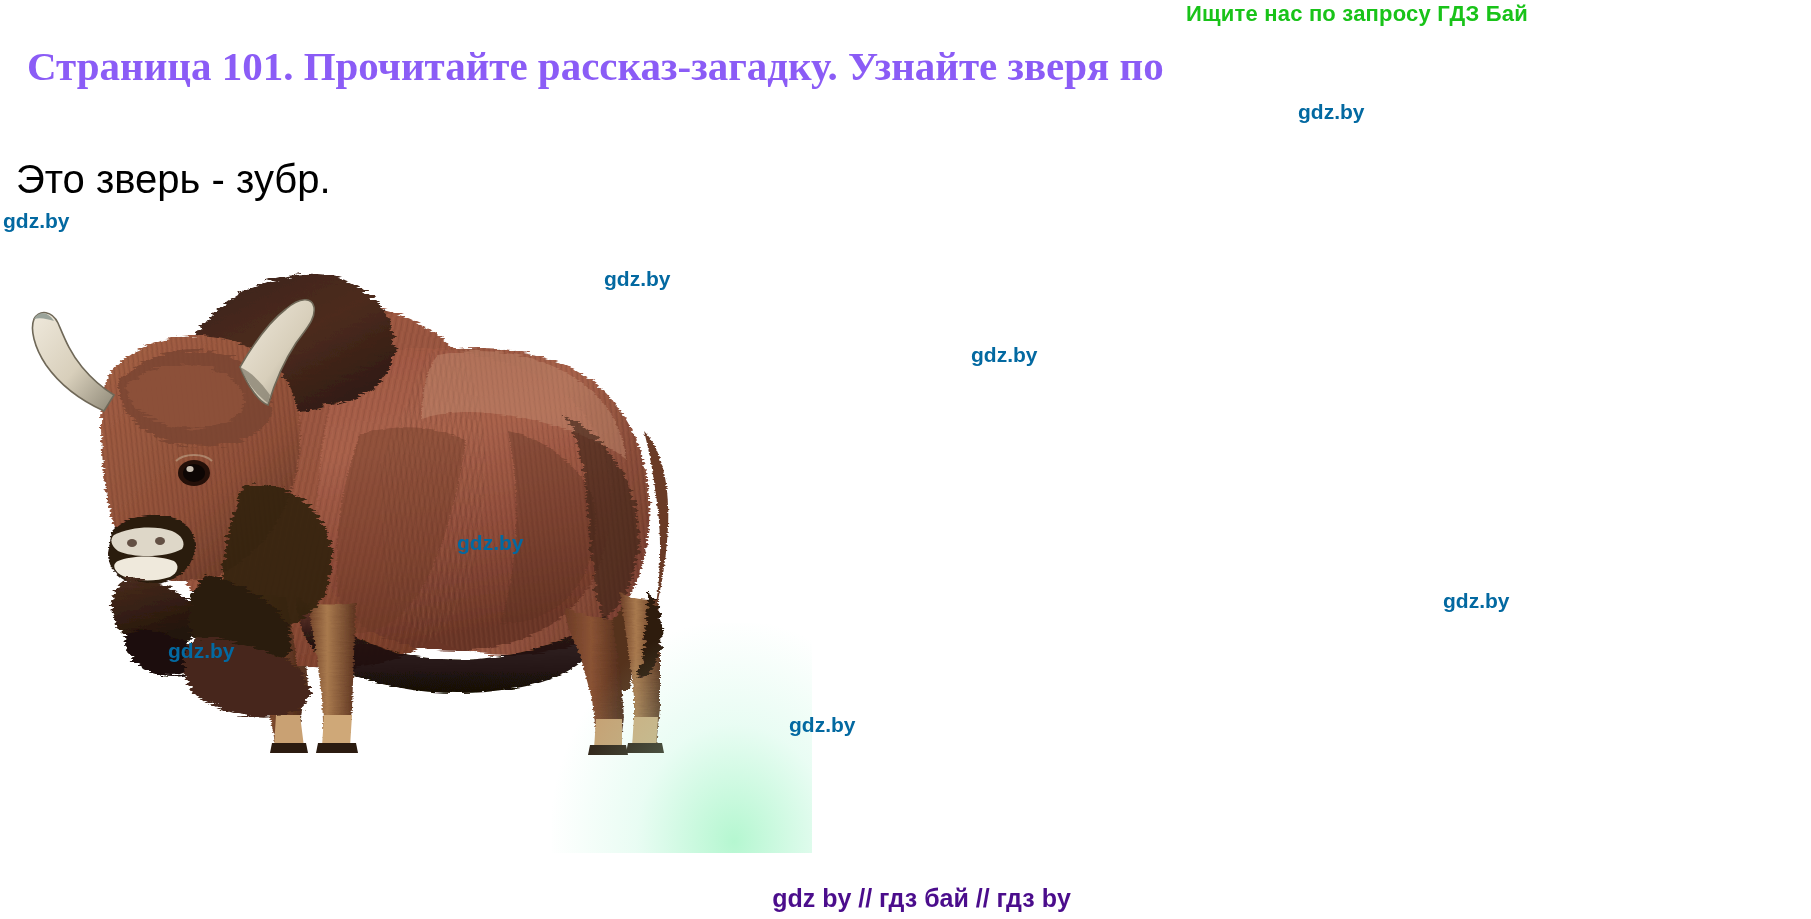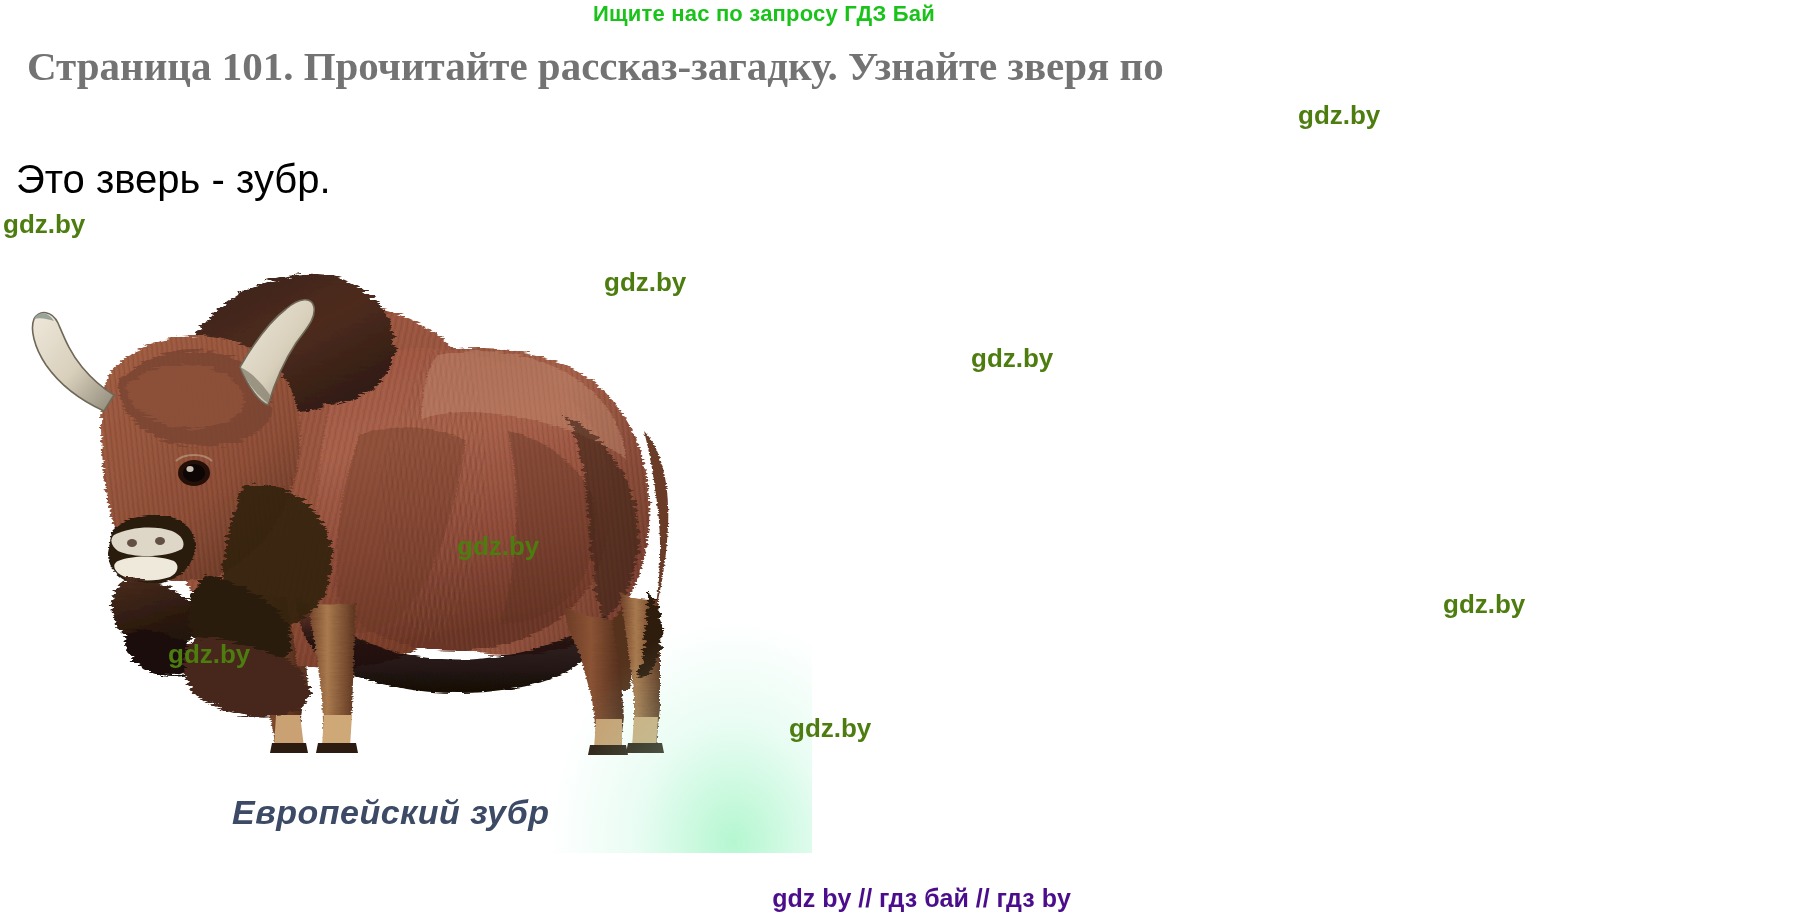--- a/index.html
+++ b/index.html
@@ -18,42 +18,42 @@
 
   
   .promo-bar {
     position: absolute;
     top: 0px;
     left: 0;
     width: 1528px;
     height: 28px;
     display: flex;
     align-items: center;
-    justify-content: center;
+    justify-content: flex-end;
   }
   .promo-text {
     font-family: "Liberation Sans", sans-serif;
     font-size: 22px;
     font-weight: bold;
     color: #19c319;
     letter-spacing: 0.2px;
     white-space: nowrap;
   }
 
   
   .task-heading {
     position: absolute;
     top: 38px;
     left: 27px;
     width: 1760px;
     font-family: "Liberation Serif", serif;
     font-weight: bold;
     font-size: 41px;
     line-height: 1.40;
-    color: #737373;
+    color: #8b5cf6;
     text-align: justify;
     text-justify: inter-word;
   }
   .task-heading .line2 {
     text-align: left;
   }
 
   
   .answer-line {
     position: absolute;
@@ -105,23 +105,23 @@
     font-size: 34px;
     letter-spacing: 0.5px;
     color: #3c4a66;
     white-space: nowrap;
   }
 
   
   .watermark {
     position: absolute;
     font-family: "Liberation Sans", sans-serif;
-    font-size: 26px;
+    font-size: 21px;
     font-weight: normal;
-    color: #4d7c0f;
+    color: #0369a1;
     white-space: nowrap;
     text-align: right;
   }
   .watermark.bold {
     font-weight: bold;
   }
 
   
   .footer-links {
     position: absolute;
@@ -338,21 +338,20 @@
              C286 396 250 402 222 388 C208 364 214 300 236 250 Z" fill="#33200f" opacity="0.9" filter="url(#furCoarse)"></path>
     <path d="M196 340 C226 346 258 360 276 384 C288 402 284 424 266 432
              C240 442 206 432 188 410 C176 392 180 356 196 340 Z" fill="#2b1a0e" filter="url(#furCoarse)"></path>
 
     <path d="M186 402 C222 404 262 414 288 432 C306 446 306 468 288 476
              C258 488 212 480 188 460 C172 444 172 414 186 402 Z" fill="#46281a" filter="url(#furCoarse)"></path>
   </svg>
 
   <div class="green-wash"></div>
 
-  <div class="figure-caption">Европейский зубр</div>
 </div>
 
 <div id="watermark-layer">
     <div class="watermark bold" style="left: 3px; top: 209px;">gdz.by</div>
     <div class="watermark bold" style="left: 1298px; top: 100px;">gdz.by</div>
     <div class="watermark bold" style="left: 604px; top: 267px;">gdz.by</div>
     <div class="watermark bold" style="left: 971px; top: 343px;">gdz.by</div>
     <div class="watermark bold" style="left: 457px; top: 531px;">gdz.by</div>
     <div class="watermark bold" style="left: 1443px; top: 589px;">gdz.by</div>
     <div class="watermark bold" style="left: 168px; top: 639px;">gdz.by</div>

